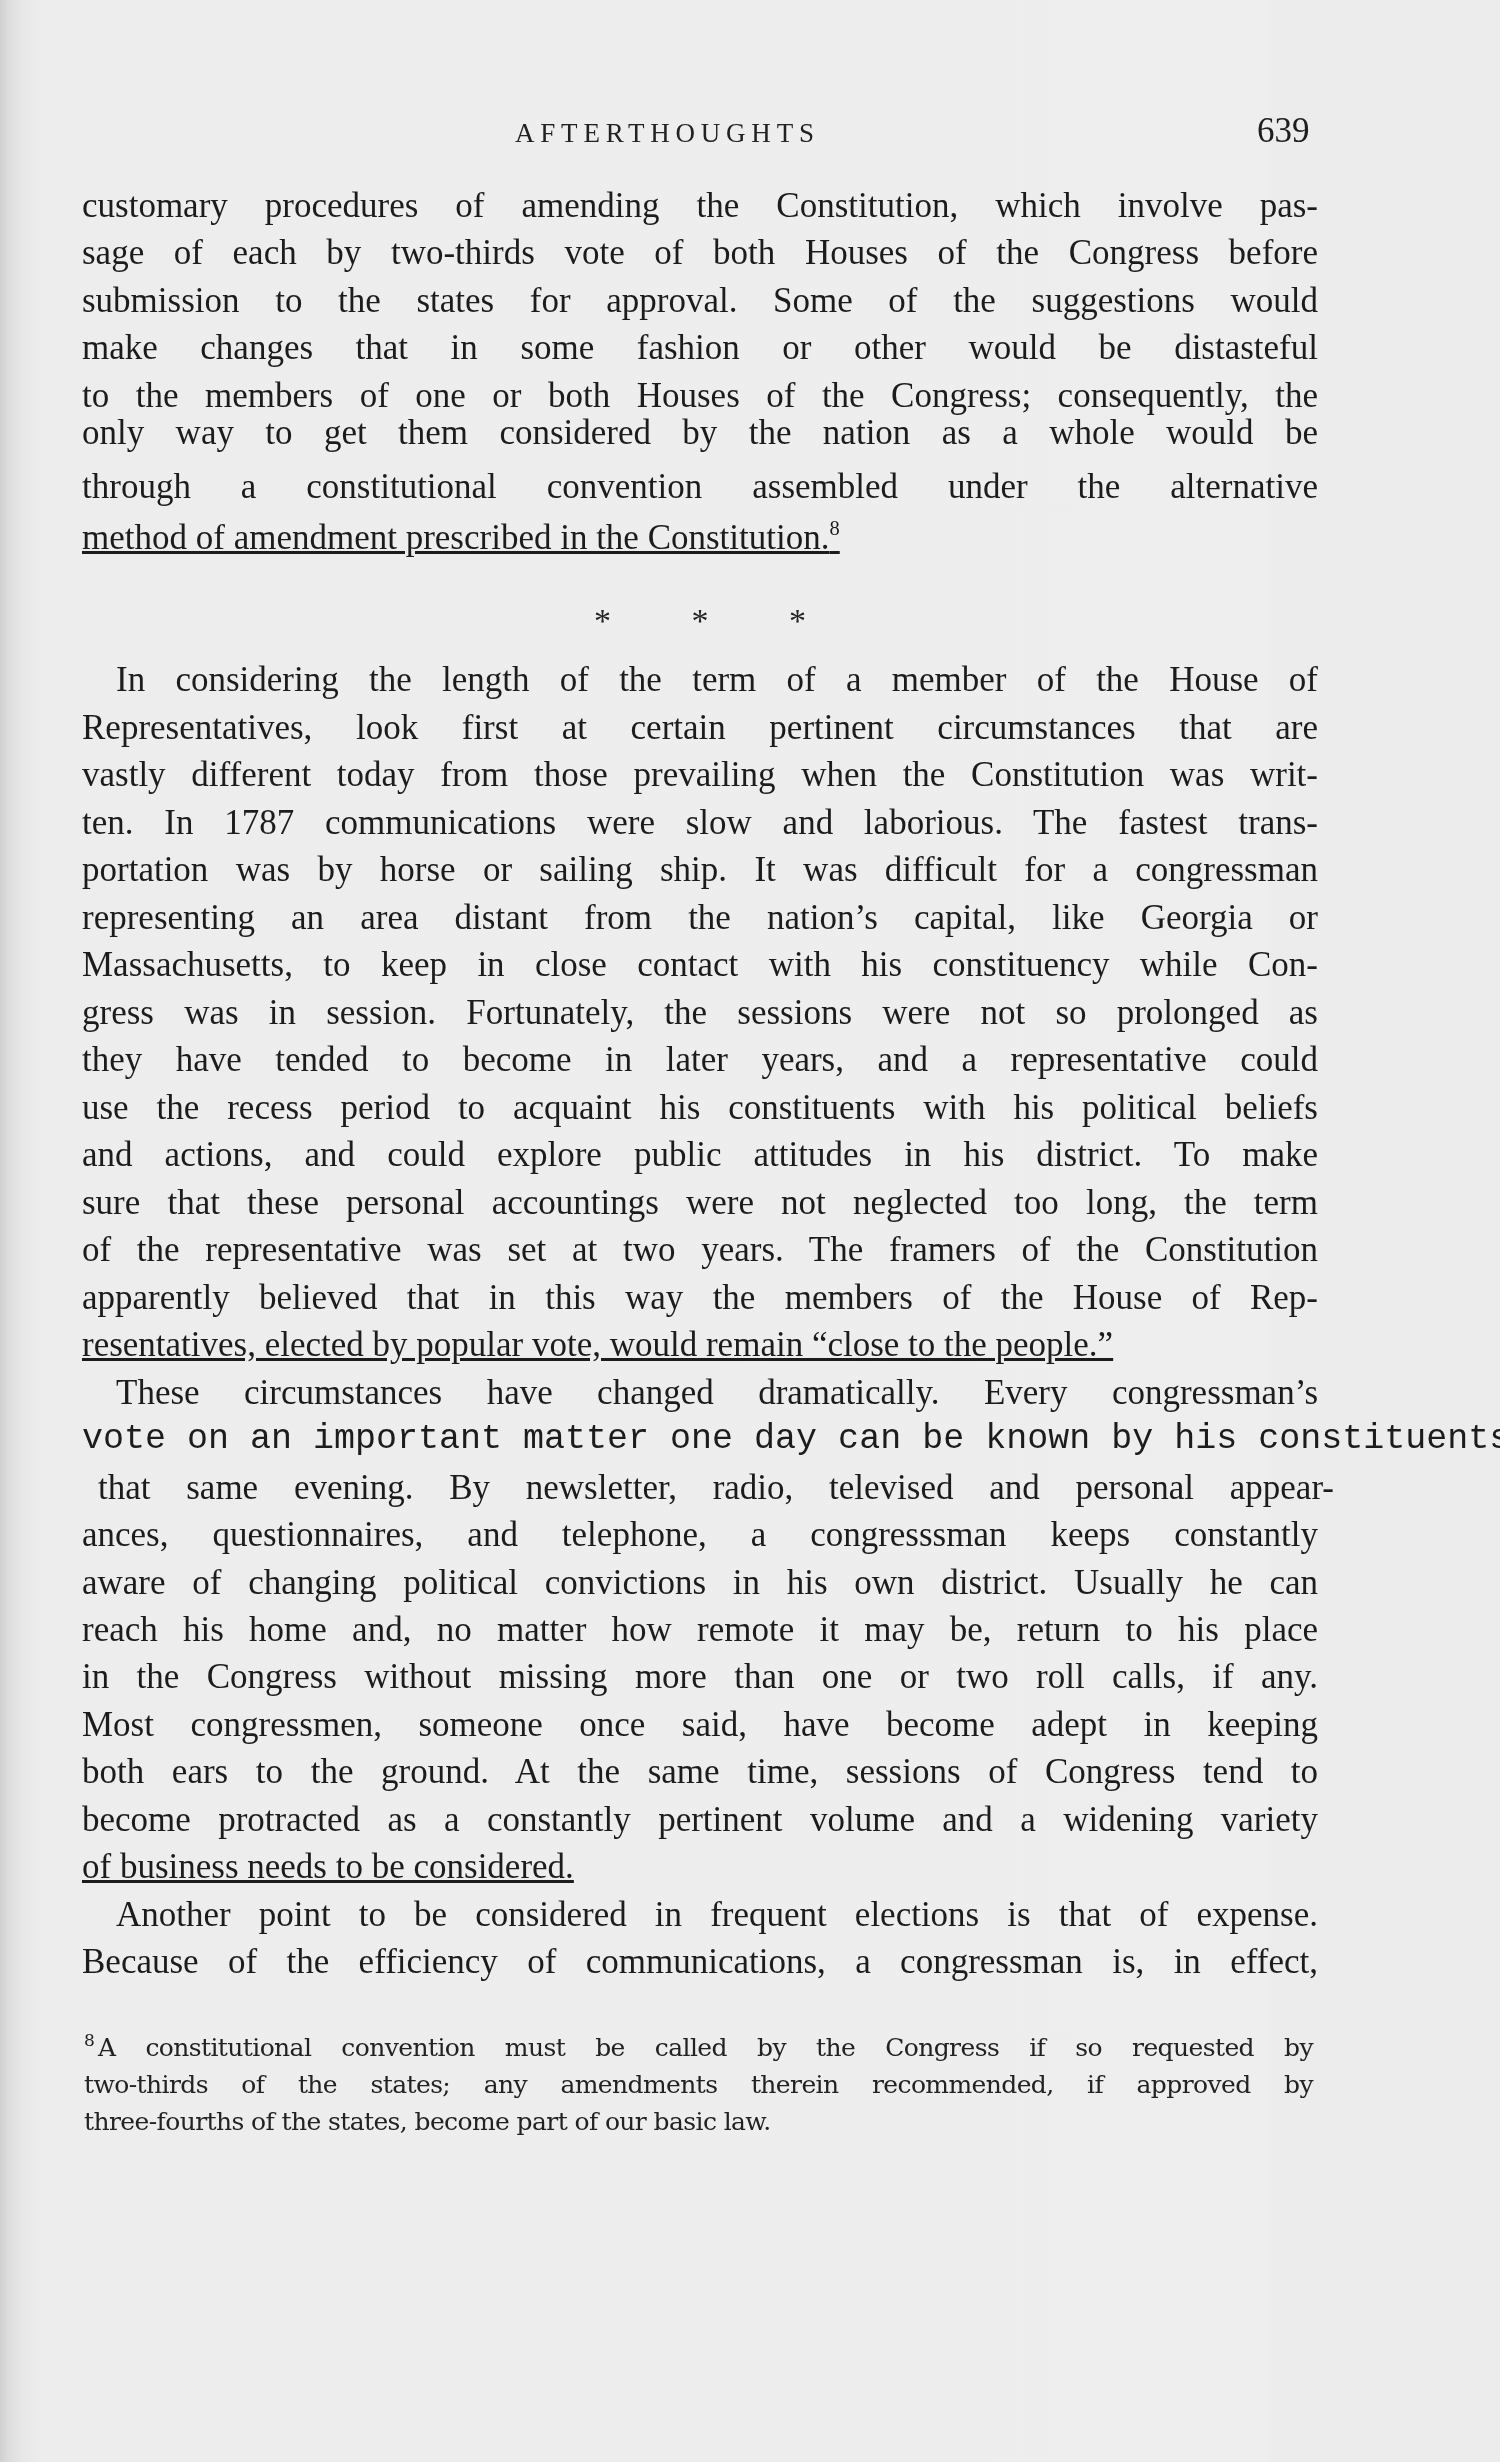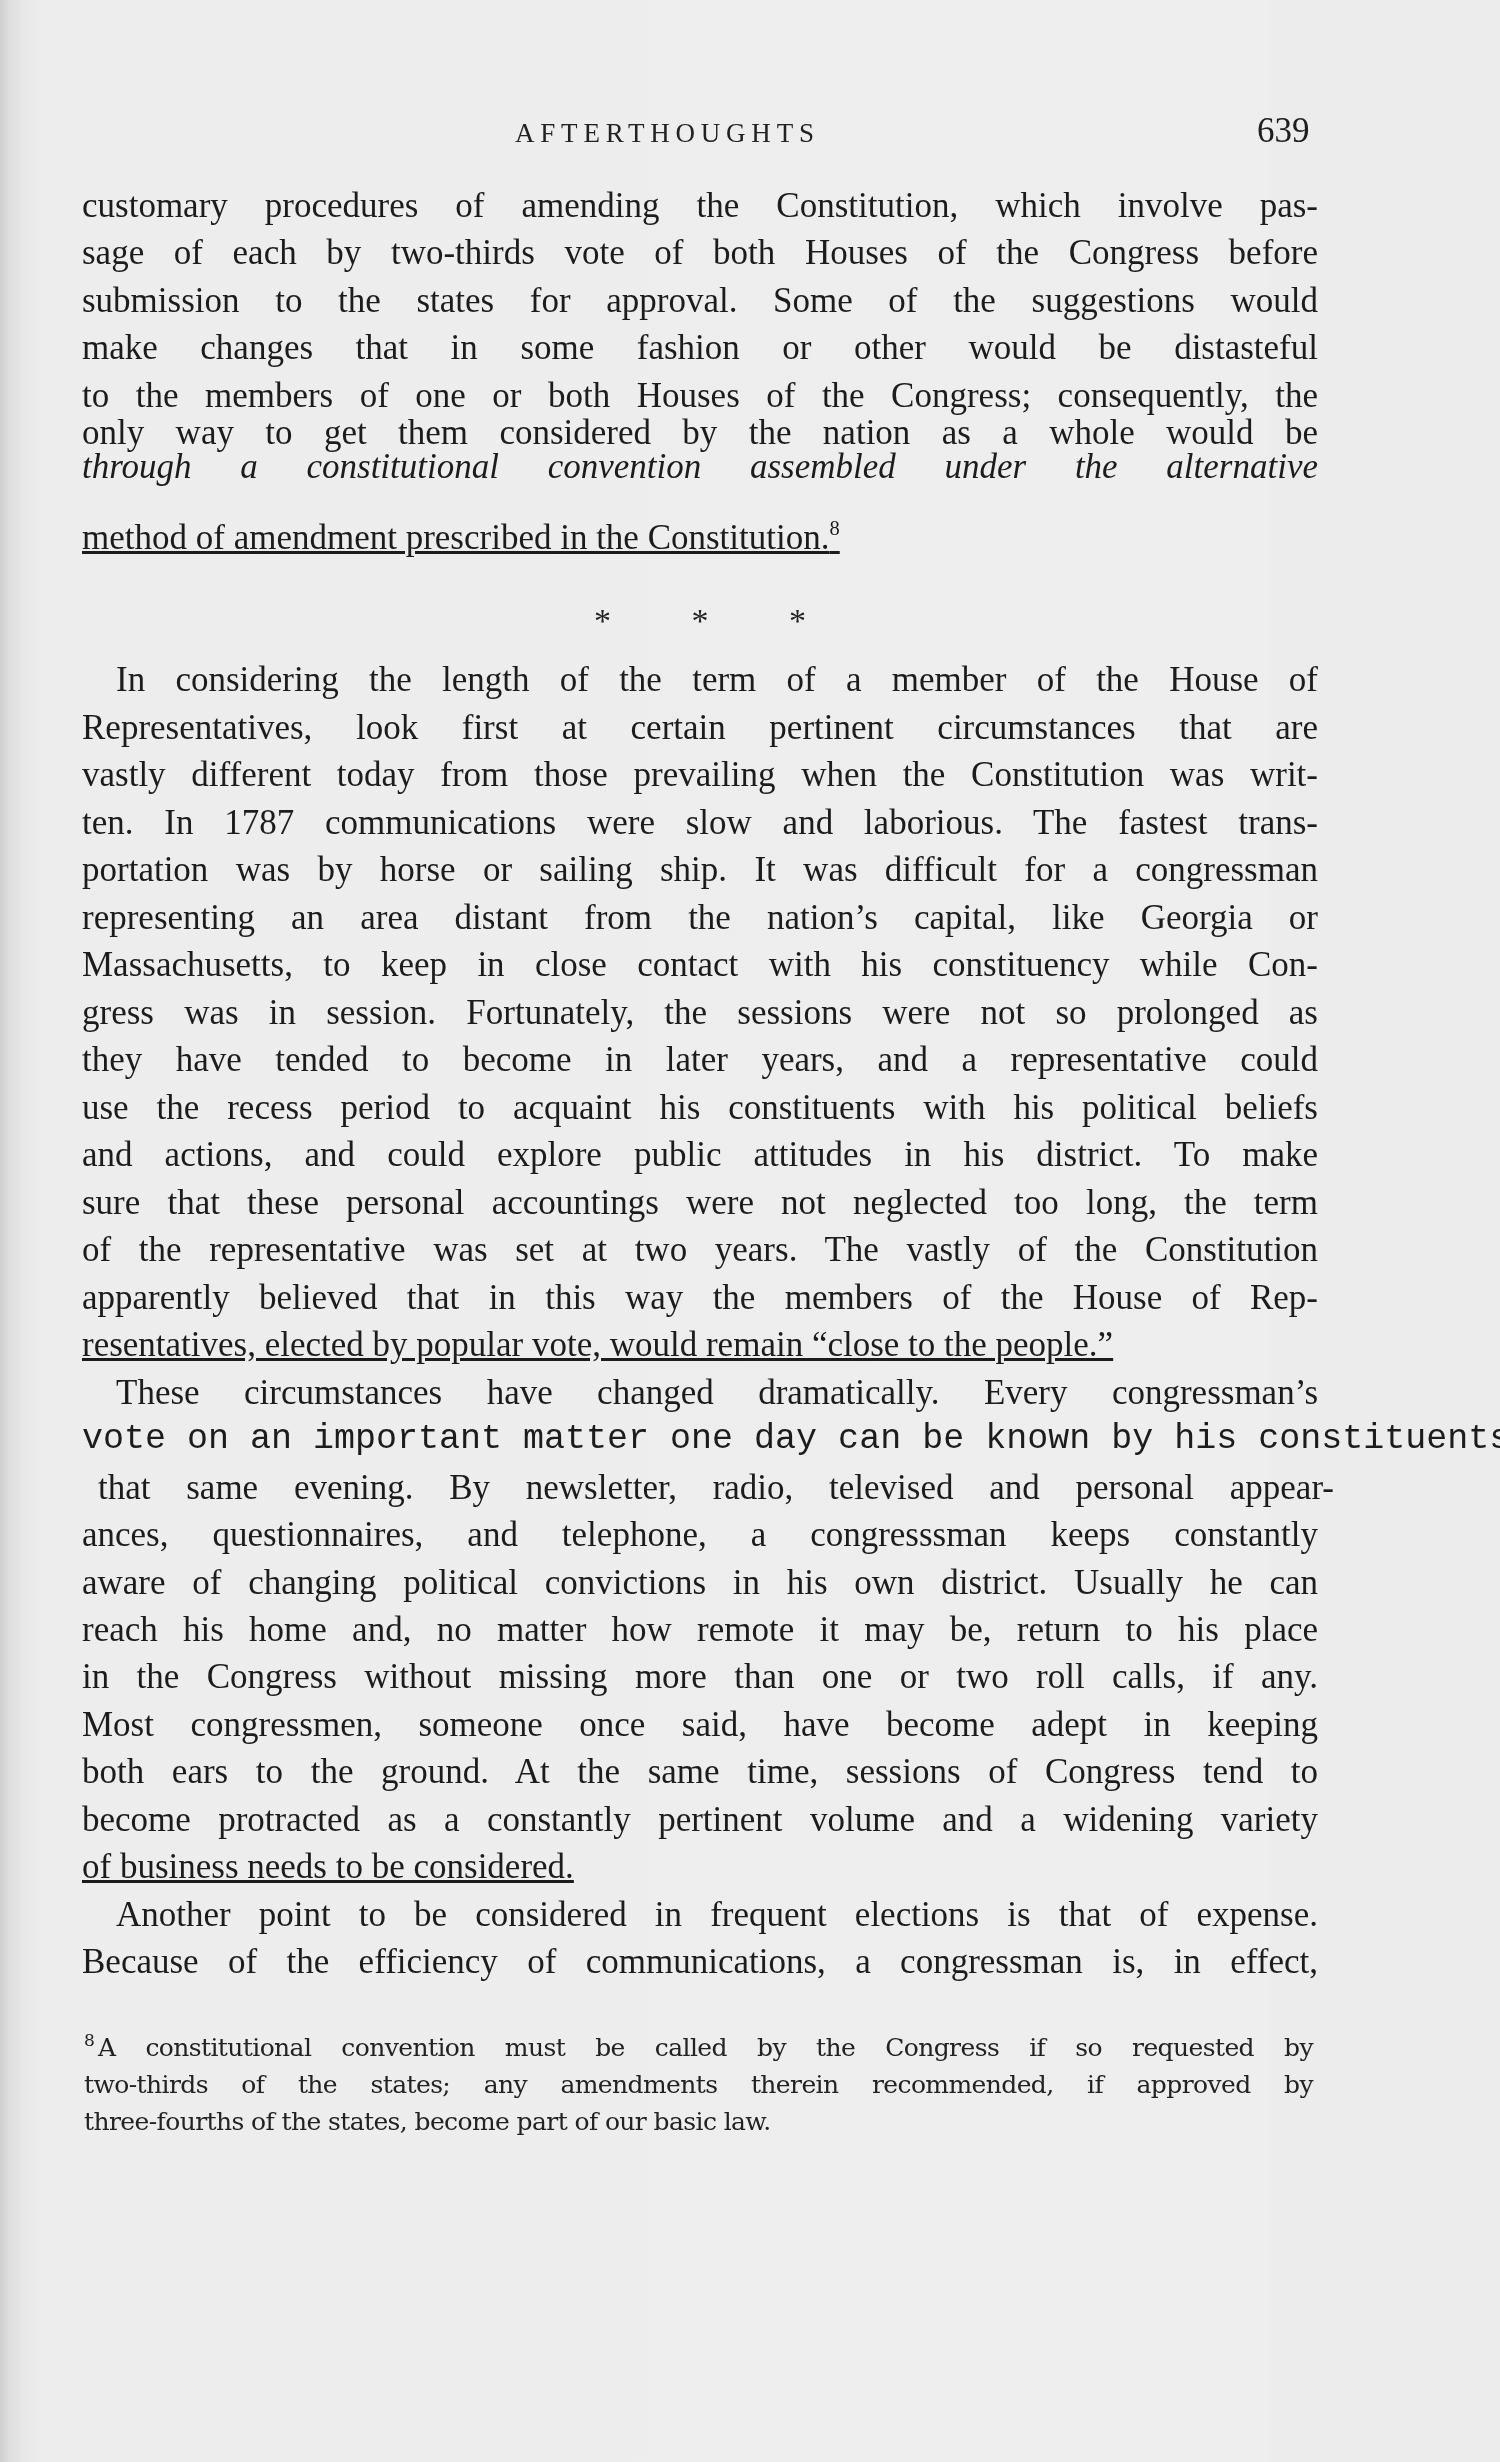--- a/index.html
+++ b/index.html
@@ -55,35 +55,35 @@
   <div class="running-head">AFTERTHOUGHTS</div>
   <div class="page-number">639</div>
 
   <div id="body-text">
       <div class="line" style="top: 184px;">customary procedures of amending the Constitution, which involve pas-</div>
       <div class="line" style="top: 231px;">sage of each by two-thirds vote of both Houses of the Congress before</div>
       <div class="line" style="top: 279px;">submission to the states for approval. Some of the suggestions would</div>
       <div class="line" style="top: 326px;">make changes that in some fashion or other would be distasteful</div>
       <div class="line" style="top: 374px;">to the members of one or both Houses of the Congress; consequently, the</div>
       <div class="line" style="top: 411px;">only way to get them considered by the nation as a whole would be</div>
-      <div class="line" style="top: 445px; font-style: italic;">through a constitutional convention assembled under the alternative</div>
+      <div class="line" style="top: 465px;">through a constitutional convention assembled under the alternative</div>
       <div class="line last" style="top: 516px;">method of amendment prescribed in the Constitution.<span class="fn-mark">8</span></div>
       <div class="line indent" style="top: 658px;">In considering the length of the term of a member of the House of</div>
       <div class="line" style="top: 706px;">Representatives, look first at certain pertinent circumstances that are</div>
       <div class="line" style="top: 753px;">vastly different today from those prevailing when the Constitution was writ-</div>
       <div class="line" style="top: 801px;">ten. In 1787 communications were slow and laborious. The fastest trans-</div>
       <div class="line" style="top: 848px;">portation was by horse or sailing ship. It was difficult for a congressman</div>
       <div class="line" style="top: 896px;">representing an area distant from the nation’s capital, like Georgia or</div>
       <div class="line" style="top: 943px;">Massachusetts, to keep in close contact with his constituency while Con-</div>
       <div class="line" style="top: 991px;">gress was in session. Fortunately, the sessions were not so prolonged as</div>
       <div class="line" style="top: 1038px;">they have tended to become in later years, and a representative could</div>
       <div class="line" style="top: 1086px;">use the recess period to acquaint his constituents with his political beliefs</div>
       <div class="line" style="top: 1133px;">and actions, and could explore public attitudes in his district. To make</div>
       <div class="line" style="top: 1181px;">sure that these personal accountings were not neglected too long, the term</div>
-      <div class="line" style="top: 1228px;">of the representative was set at two years. The vastly of the Constitution</div>
+      <div class="line" style="top: 1228px;">of the representative was set at two years. The framers of the Constitution</div>
       <div class="line" style="top: 1276px;">apparently believed that in this way the members of the House of Rep-</div>
       <div class="line last" style="top: 1323px;">resentatives, elected by popular vote, would remain “close to the people.”</div>
       <div class="line indent" style="top: 1371px;">These circumstances have changed dramatically. Every congressman’s</div>
       <div class="line" style="top: 1418px; font-family: Liberation Mono, monospace;">vote on an important matter one day can be known by his constituents</div>
       <div class="line" style="top: 1466px; margin-left: 16px;">that same evening. By newsletter, radio, televised and personal appear-</div>
       <div class="line" style="top: 1513px;">ances, questionnaires, and telephone, a congresssman keeps constantly</div>
       <div class="line" style="top: 1561px;">aware of changing political convictions in his own district. Usually he can</div>
       <div class="line" style="top: 1608px;">reach his home and, no matter how remote it may be, return to his place</div>
       <div class="line" style="top: 1655px;">in the Congress without missing more than one or two roll calls, if any.</div>
       <div class="line" style="top: 1703px;">Most congressmen, someone once said, have become adept in keeping</div>

